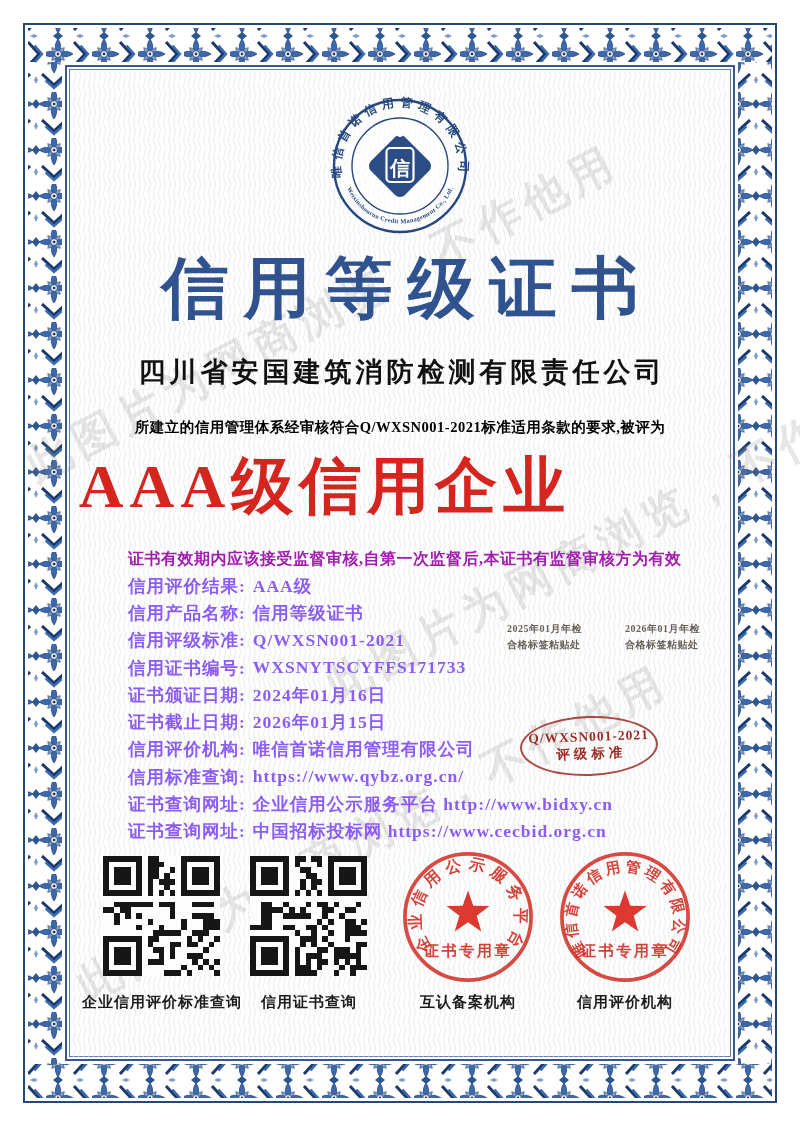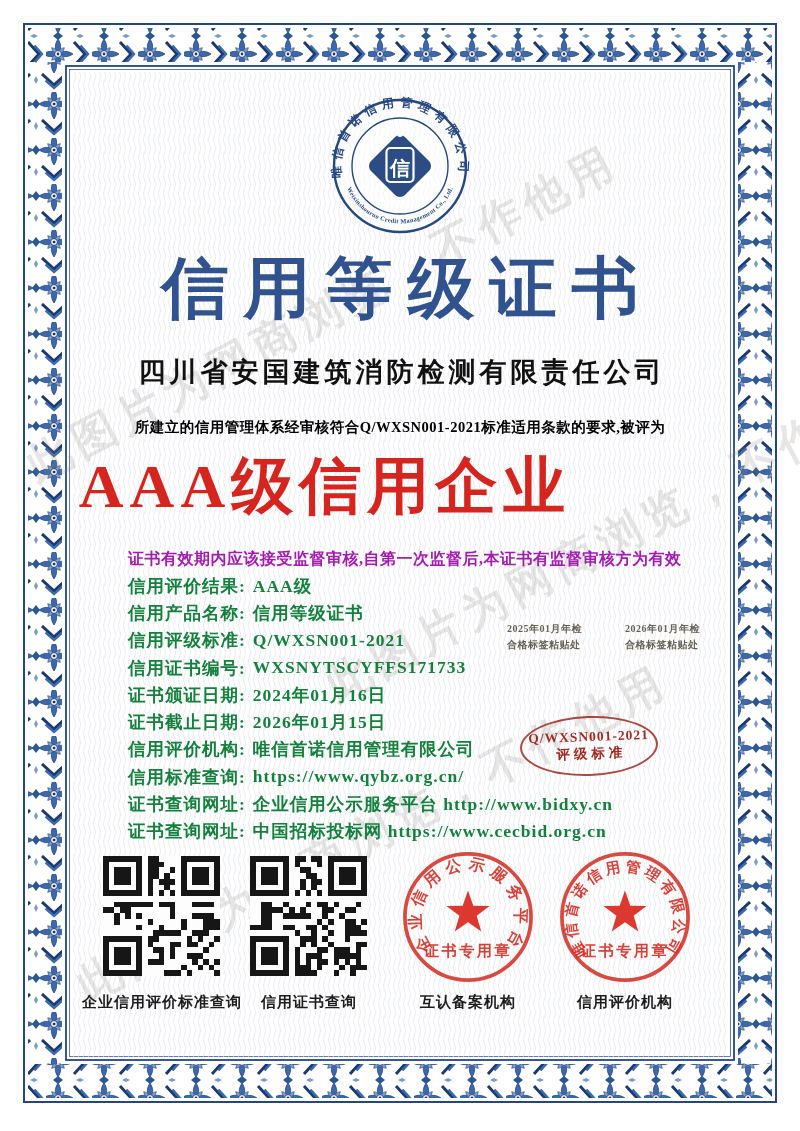--- a/index.html
+++ b/index.html
@@ -34,21 +34,21 @@
   #rating-heading{
     left:0;top:444px;width:644px;text-align:center;z-index:2;
     font-size:62px;font-weight:700;color:#d6251e;letter-spacing:6px;text-indent:6px;
   }
   #supervision-note{
     left:128px;top:549px;z-index:2;
     font-size:16px;font-weight:700;color:#a21caf;letter-spacing:0.5px;
   }
   
   #details{left:128px;top:572px;z-index:2;}
-  .detail-row{height:27.3px;display:flex;align-items:center;font-size:17.5px;font-weight:600;letter-spacing:1px;color:#15803d;}
+  .detail-row{height:27.3px;display:flex;align-items:center;font-size:17.5px;font-weight:600;letter-spacing:1px;color:#8b5cf6;}
   .detail-label{margin-right:7px;}
   
   .inspection{
     position:absolute;top:621px;z-index:2;font-size:10px;line-height:16px;
     font-weight:700;color:#4e4639;opacity:.85;letter-spacing:0.5px;
   }
   #inspection-0{left:507px;}
   #inspection-1{left:607px;margin-left:18px;}
   
   #oval-stamp{

